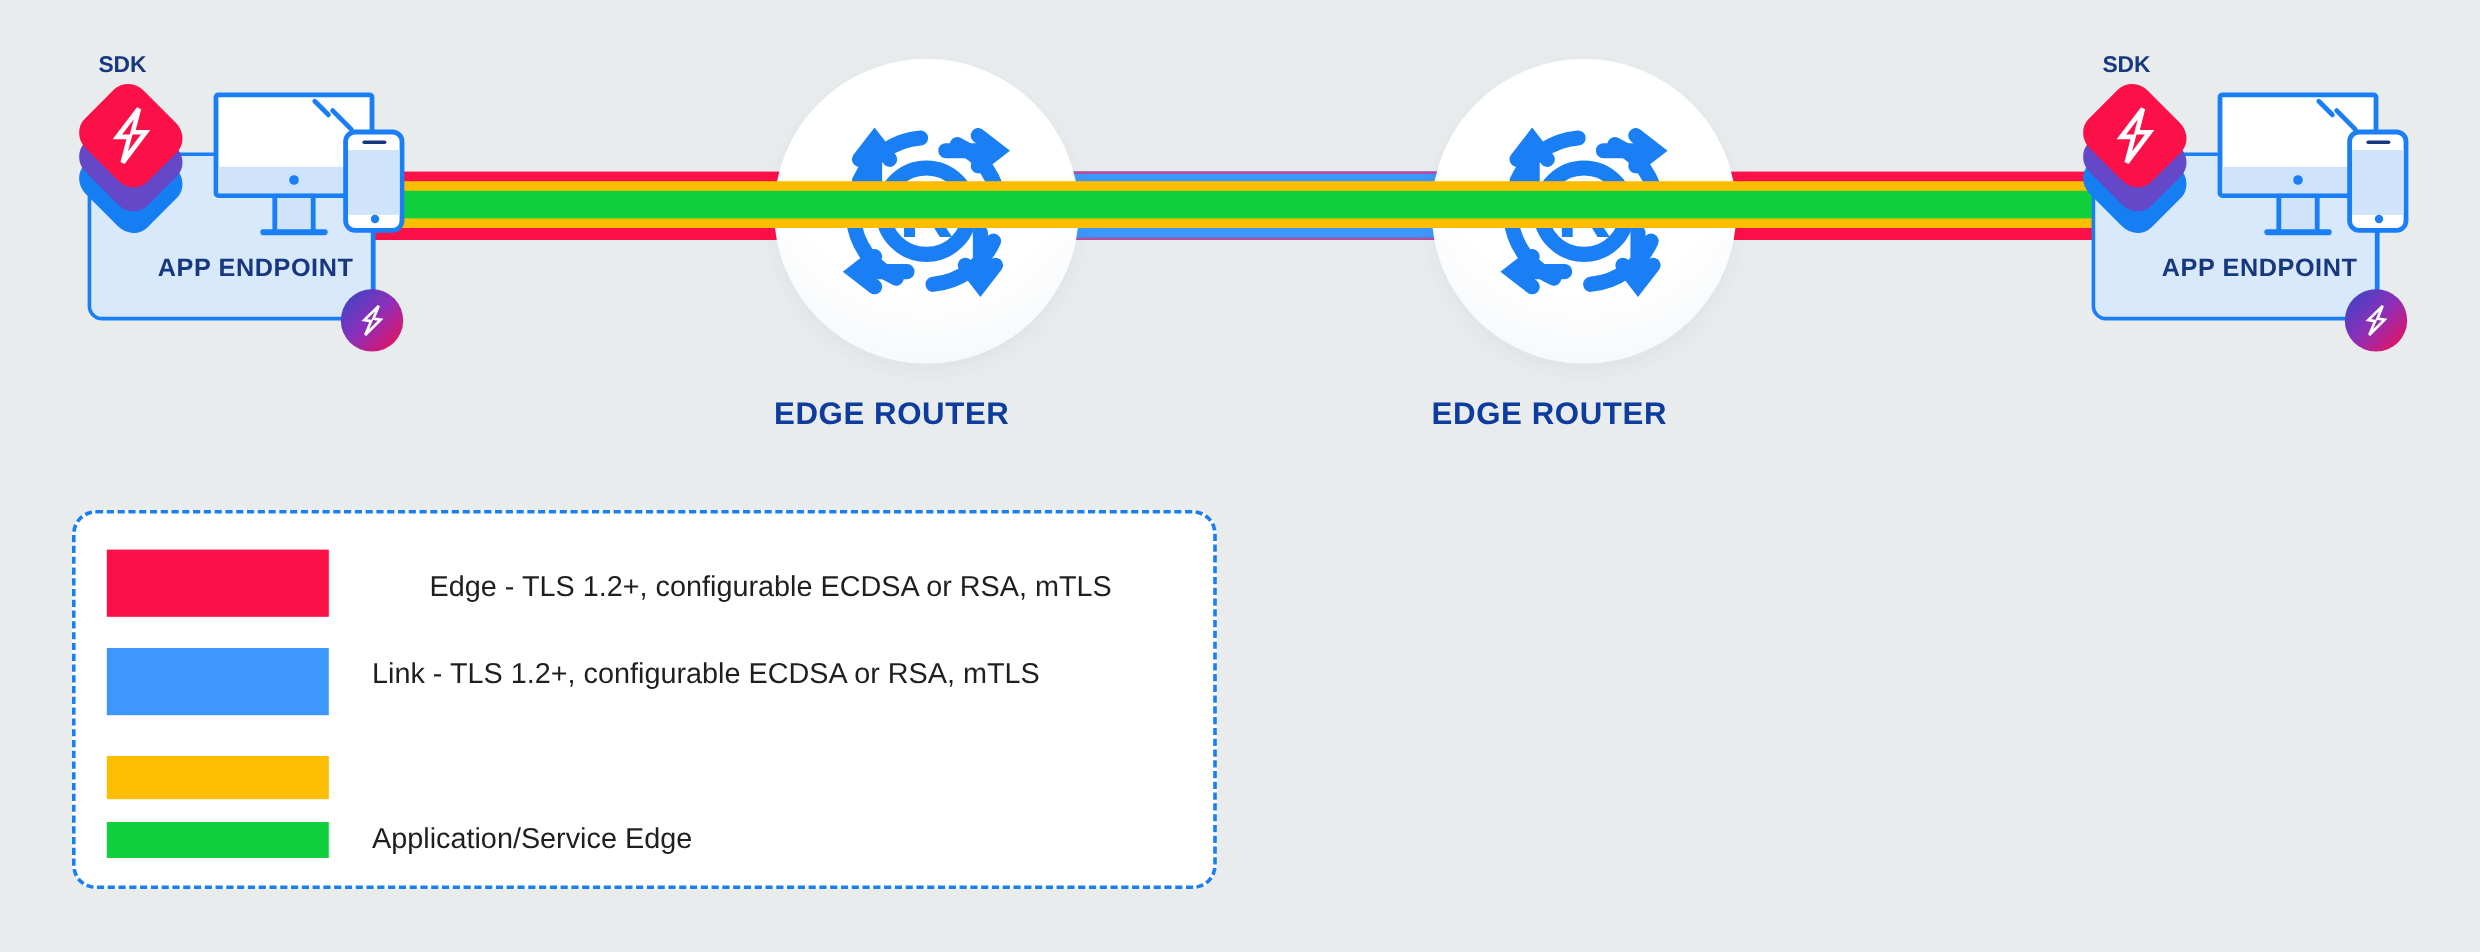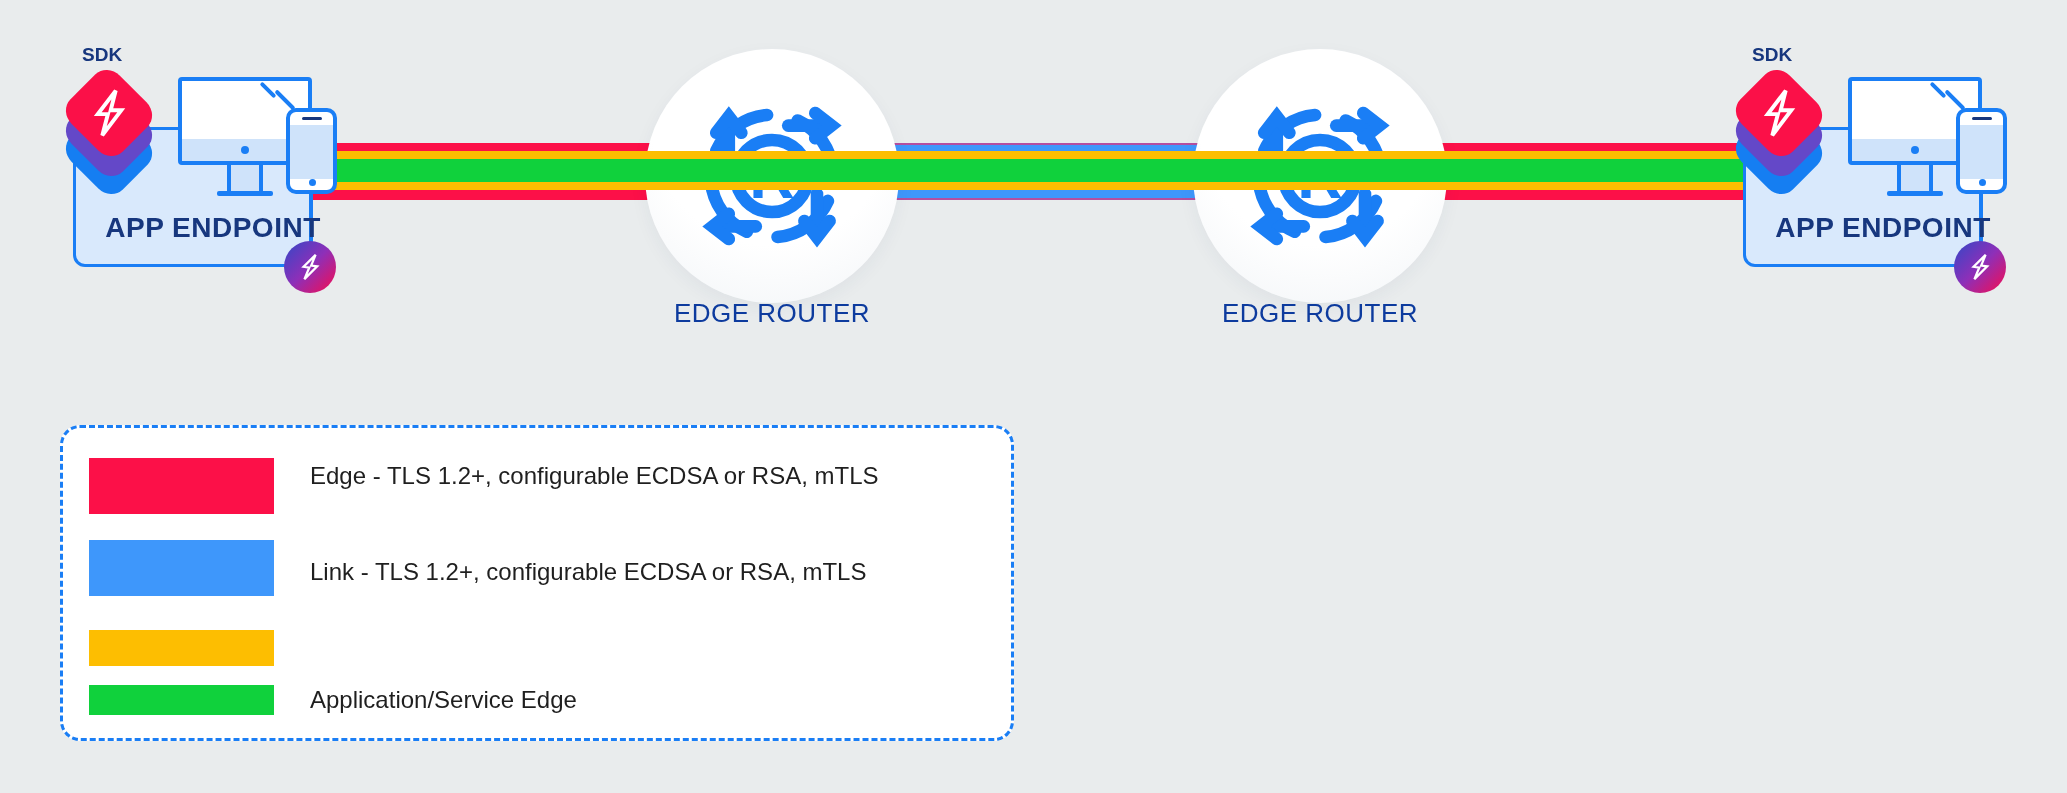--- a/index.html
+++ b/index.html
@@ -21,38 +21,38 @@
   
   .router-circle{
     position:absolute;top:49px;width:254px;height:254px;border-radius:50%;
     background:radial-gradient(circle at 50% 30%,#ffffff 55%,#f1f4f7 100%);
     box-shadow:0 6px 18px rgba(40,60,90,.05);
     z-index:2;display:flex;align-items:center;justify-content:center;
   }
   .router-circle.left{left:645px;}
   .router-circle.right{left:1193px;}
   .router-label{
-    position:absolute;top:298px;width:254px;text-align:center;
-    color:#0d3b9e;font-size:26px;font-weight:400;letter-spacing:.5px;z-index:2;
+    position:absolute;top:329px;width:254px;
+    color:#0d3b9e;font-size:26px;font-weight:700;letter-spacing:.5px;z-index:2;
   }
   .router-label.left{left:645px;}
   .router-label.right{left:1193px;}
 
   
   .endpoint{position:absolute;top:0;width:400px;height:310px;z-index:5;}
   .endpoint.left{left:0;}
   .endpoint.right{left:1670px;}
   .sdk-label{position:absolute;left:82px;top:44px;color:#17377e;font-size:19px;font-weight:600;}
   .ep-box{
     position:absolute;left:73px;top:127px;width:240px;height:140px;
     background:#d9e9fc;border:3px solid #1a7ef5;border-radius:12px;box-sizing:border-box;
   }
   .ep-box-label{
     position:absolute;left:73px;top:212px;width:280px;text-align:center;
-    color:#17377e;font-size:28px;font-weight:600;letter-spacing:.5px;
+    color:#17377e;font-size:21px;font-weight:600;letter-spacing:.5px;
   }
   
   .monitor{position:absolute;left:178px;top:77px;width:134px;height:88px;background:#ffffff;
            border:4px solid #1a7ef5;border-radius:4px;box-sizing:border-box;}
   .monitor-bezel{position:absolute;left:0;bottom:0;width:100%;height:22px;background:#cfe3fa;}
   .monitor-dot{position:absolute;left:50%;bottom:7px;width:8px;height:8px;margin-left:-4px;
                border-radius:50%;background:#1a7ef5;}
   .stand-neck{position:absolute;left:227px;top:165px;width:36px;height:27px;background:#cfe3fa;
               border-left:4px solid #1a7ef5;border-right:4px solid #1a7ef5;box-sizing:border-box;}
   .stand-base{position:absolute;left:217px;top:191px;width:56px;height:5px;background:#1a7ef5;border-radius:2px;}
@@ -86,22 +86,22 @@
     position:absolute;left:60px;top:425px;width:954px;height:316px;
     background:#ffffff;border:3px dashed #1a7ef5;border-radius:20px;box-sizing:border-box;z-index:1;
   }
   .swatch{position:absolute;left:26px;width:185px;}
   .sw-0{top:30px;height:56px;}
   .sw-1{top:112px;height:56px;}
   .sw-2{top:202px;height:36px;}
   .sw-3{top:257px;height:30px;}
   .legend-text{position:absolute;left:247px;height:32px;line-height:32px;
                color:#1f1f1f;font-size:24px;}
-  .lt-0{top:32px;}
-  .lt-1{top:128px;text-align:center;}
+  .lt-0{top:46px;margin-left:48px;}
+  .lt-1{top:118px;text-align:center;}
   .lt-2{top:204px;}
   .lt-3{top:256px;}
 </style>
 </head>
 <body>
 
 <div class="line line-edge" style="background: rgb(252, 16, 72);"></div>
 <div class="line line-link" style="background: rgb(62, 151, 251);"></div>
 
 <div class="router-circle left">

